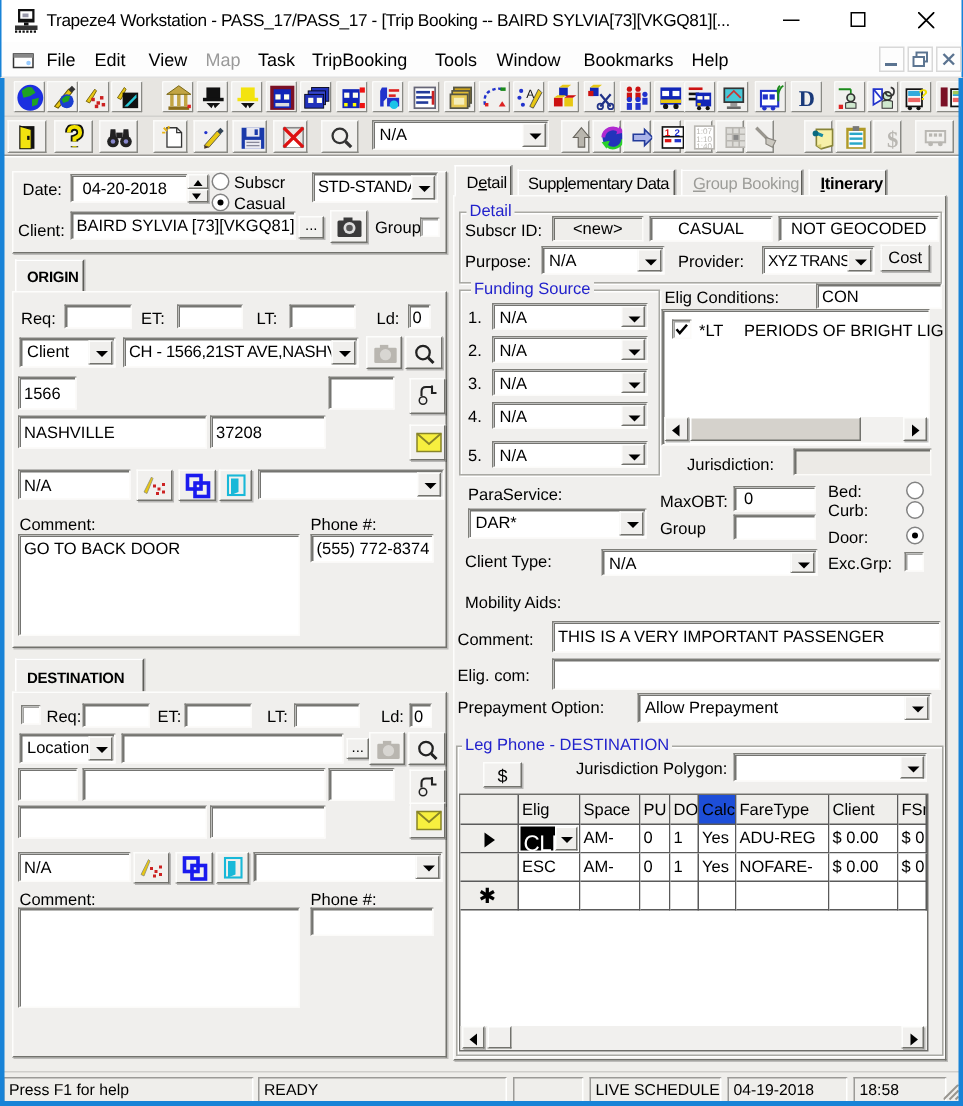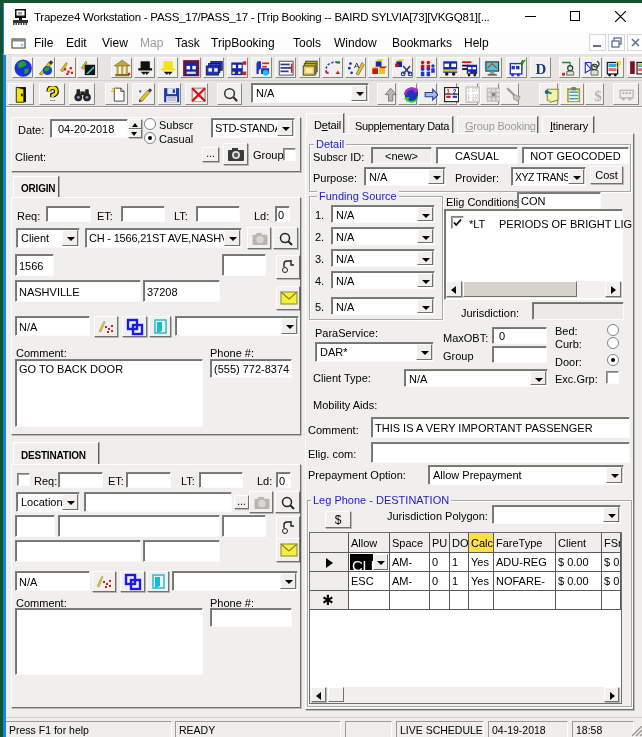--- a/index.html
+++ b/index.html
@@ -1,16 +1,16 @@
 <!DOCTYPE html>
 <html><head><meta charset="utf-8"><style>
 *{margin:0;padding:0;box-sizing:border-box}
 html,body{width:642px;height:737px;overflow:hidden}
 body{font-family:"Liberation Sans",sans-serif;background:#fff}
-#win{position:absolute;left:0;top:0;width:642px;height:737px;background:#f0efed;border:4px solid #14532d}
+#win{position:absolute;left:0;top:0;width:642px;height:737px;background:#f0efed;border:1px solid #14532d}
 .abs{position:absolute}
 .lbl{position:absolute;font-size:11px;color:#000;white-space:nowrap;line-height:12px}
 .sunk{position:absolute;background:#fff;border:1px solid #7f7f7a;border-right-color:#fcfbf9;border-bottom-color:#fcfbf9;box-shadow:inset 1px 1px 0 rgba(70,70,66,.75);font-size:11px;color:#000;white-space:nowrap;overflow:hidden}
 .sunk span{display:block;padding:3px 0 0 3px}
 .raised{position:absolute;background:#f0efed;border:1px solid #fdfdfc;border-right-color:#72726d;border-bottom-color:#72726d;box-shadow:1px 1px 0 rgba(40,40,40,.25)}
 .btn{position:absolute;background:#f1f0ee;border:1px solid #fdfdfc;border-right-color:#72726d;border-bottom-color:#72726d;box-shadow:1px 1px 0 rgba(40,40,40,.28)}
 .grp{position:absolute;border:1px solid #a9a9a4;box-shadow:inset 1px 1px 0 #fff,1px 1px 0 #fff}
 .bluet{position:absolute;font-size:11px;color:#2222cc;white-space:nowrap;background:#f0efed;padding:0 2px;line-height:11px}
 .cb{position:absolute;width:13px;height:13px;background:#fff;border:1px solid #7f7f7a;border-right-color:#fcfbf9;border-bottom-color:#fcfbf9;box-shadow:inset 1px 1px 0 rgba(90,90,85,.55)}
 .radio{position:absolute;width:12px;height:12px;background:#fff;border:1px solid #828282;border-radius:50%}
@@ -518,20 +518,23 @@
         <div class="abs" style="left:3px;top:3px;width:4px;height:4px;background:#000;border-radius:50%"></div>
       </div>
 <div class="lbl" style="left:156px;top:25px">Casual</div>
 <div class="combo" style="left:208px;top:10px;width:84px;height:20px">
         <div class="tx" style="left:3px;letter-spacing:-0.3px">STD-STANDA</div>
         <div class="cbtn">
           <div class="dna"></div>
         </div>
       </div>
 <div class="lbl" style="left:12px;top:43px">Client:</div>
+<div class="sunk" style="left:47px;top:36px;width:150px;height:19px">
+        <span>BAIRD SYLVIA [73][VKGQ81]</span>
+      </div>
 <div class="btn" style="left:199px;top:39px;width:17px;height:15px;font-size:10px;text-align:center">...</div>
 <div class="btn" style="left:220px;top:35px;width:25px;height:22px">
         <svg style="position:absolute;left:3px;top:3px" width="18" height="15" viewBox="0 0 18 15">
           <rect x="1" y="3" width="16" height="11" rx="1" fill="#3a3a3a"></rect>
           <rect x="5" y="1" width="6" height="3" fill="#3a3a3a"></rect>
           <circle cx="9" cy="8" r="4" fill="#ddd"></circle>
           <circle cx="9" cy="8" r="2.2" fill="#555"></circle>
         </svg>
       </div>
 <div class="lbl" style="left:250px;top:41px">Group</div>
@@ -744,21 +747,21 @@
 <div class="tab" style="left:303px;top:5px;width:38px;height:21px;font-weight:normal">
         <div class="tx" style="left:7px;top:5px;font-weight:normal">D<u>e</u>tail</div>
       </div>
 <div class="tab" style="left:345px;top:8px;width:105px;height:18px">
         <div class="tx" style="left:6px;top:3px;font-weight:normal;letter-spacing:-0.35px">Supp<u>l</u>ementary Data</div>
       </div>
 <div class="tab" style="left:454px;top:8px;width:81px;height:18px">
         <div class="tx" style="left:7px;top:3px;font-weight:normal;color:#9c9c98"><u>G</u>roup Booking</div>
       </div>
 <div class="tab" style="left:539px;top:8px;width:52px;height:18px">
-        <div class="tx" style="left:7px;top:3px;font-weight:normal"><u>I</u>tinerary</div>
+        <div class="tx" style="left:7px;top:3px;font-weight:bold"><u>I</u>tinerary</div>
       </div>
 <div class="raised" style="left:302px;top:25px;width:329px;height:577px"></div>
 <div class="abs" style="left:304px;top:25px;width:36px;height:2px;background:#f0efed"></div>
 
 <div class="grp" style="left:306px;top:36px;width:322px;height:48px"></div>
 <div class="bluet" style="left:311px;top:31px">Detail</div>
 <div class="lbl" style="left:310px;top:43px">Subscr ID:</div>
 <div class="sunk" style="left:368px;top:39px;width:61px;height:17px;background:#efeeeb;text-align:center">
         <span style="padding:2px 0 0 0">&lt;new&gt;</span>
       </div>
@@ -818,21 +821,21 @@
       </div>
 <div class="lbl" style="left:312px;top:193px">5.</div>
 <div class="combo" style="left:328px;top:189px;width:104px;height:18px">
         <div class="tx">N/A</div>
         <div class="cbtn">
           <div class="dna"></div>
         </div>
       </div>
 
 <div class="lbl" style="left:443px;top:88px">Elig Conditions:</div>
-<div class="sunk" style="left:514px;top:84px;width:84px;height:17px">
+<div class="sunk" style="left:544px;top:84px;width:84px;height:17px">
         <span style="padding-top:2px">CON</span>
       </div>
 <div class="sunk" style="left:441px;top:101px;width:179px;height:91px"></div>
 <div class="cb" style="left:448px;top:108px">
         <svg style="position:absolute;left:0;top:0" width="11" height="11" viewBox="0 0 11 11">
           <path d="M2 5.5 L4.2 8 L9 2.5" fill="none" stroke="#000" stroke-width="1.7"></path>
         </svg>
       </div>
 <div class="lbl" style="left:466px;top:110px">*LT</div>
 <div class="lbl" style="left:496px;top:110px">PERIODS OF BRIGHT LIG</div>
@@ -902,32 +905,32 @@
 <div class="combo" style="left:489px;top:397px;width:129px;height:19px">
         <div class="cbtn">
           <div class="dna"></div>
         </div>
       </div>
 <div id="grid" class="abs" style="left:306px;top:424px;width:313px;height:172px;background:#fff;border:1px solid #6e6e6a">
         <div style="position:absolute;left:0px;top:0;width:39px;height:20px;background:#efeeeb;border-right:1px solid #5a5a5a;border-bottom:1px solid #5a5a5a;font-size:11px">
           <span style="display:block;padding:4px 0 0 2px;white-space:nowrap;overflow:hidden"></span>
         </div>
         <div style="position:absolute;left:39px;top:0;width:41px;height:20px;background:#efeeeb;border-right:1px solid #5a5a5a;border-bottom:1px solid #5a5a5a;font-size:11px">
-          <span style="display:block;padding:4px 0 0 2px;white-space:nowrap;overflow:hidden">Allow</span>
+          <span style="display:block;padding:4px 0 0 2px;white-space:nowrap;overflow:hidden">Elig</span>
         </div>
         <div style="position:absolute;left:80px;top:0;width:40px;height:20px;background:#efeeeb;border-right:1px solid #5a5a5a;border-bottom:1px solid #5a5a5a;font-size:11px">
           <span style="display:block;padding:4px 0 0 2px;white-space:nowrap;overflow:hidden">Space</span>
         </div>
         <div style="position:absolute;left:120px;top:0;width:20px;height:20px;background:#efeeeb;border-right:1px solid #5a5a5a;border-bottom:1px solid #5a5a5a;font-size:11px">
           <span style="display:block;padding:4px 0 0 2px;white-space:nowrap;overflow:hidden">PU</span>
         </div>
         <div style="position:absolute;left:140px;top:0;width:19px;height:20px;background:#efeeeb;border-right:1px solid #5a5a5a;border-bottom:1px solid #5a5a5a;font-size:11px">
           <span style="display:block;padding:4px 0 0 2px;white-space:nowrap;overflow:hidden">DO</span>
         </div>
-        <div style="position:absolute;left:159px;top:0;width:25px;height:20px;background:#fde047;border-right:1px solid #5a5a5a;border-bottom:1px solid #5a5a5a;font-size:11px">
+        <div style="position:absolute;left:159px;top:0;width:25px;height:20px;background:#1d4ed8;border-right:1px solid #5a5a5a;border-bottom:1px solid #5a5a5a;font-size:11px">
           <span style="display:block;padding:4px 0 0 2px;white-space:nowrap;overflow:hidden">Calc</span>
         </div>
         <div style="position:absolute;left:184px;top:0;width:62px;height:20px;background:#efeeeb;border-right:1px solid #5a5a5a;border-bottom:1px solid #5a5a5a;font-size:11px">
           <span style="display:block;padding:4px 0 0 2px;white-space:nowrap;overflow:hidden">FareType</span>
         </div>
         <div style="position:absolute;left:246px;top:0;width:46px;height:20px;background:#efeeeb;border-right:1px solid #5a5a5a;border-bottom:1px solid #5a5a5a;font-size:11px">
           <span style="display:block;padding:4px 0 0 2px;white-space:nowrap;overflow:hidden">Client</span>
         </div>
         <div style="position:absolute;left:292px;top:0;width:19px;height:20px;background:#efeeeb;border-right:1px solid #5a5a5a;border-bottom:1px solid #5a5a5a;font-size:11px">
           <span style="display:block;padding:4px 0 0 2px;white-space:nowrap;overflow:hidden">FSr</span>

